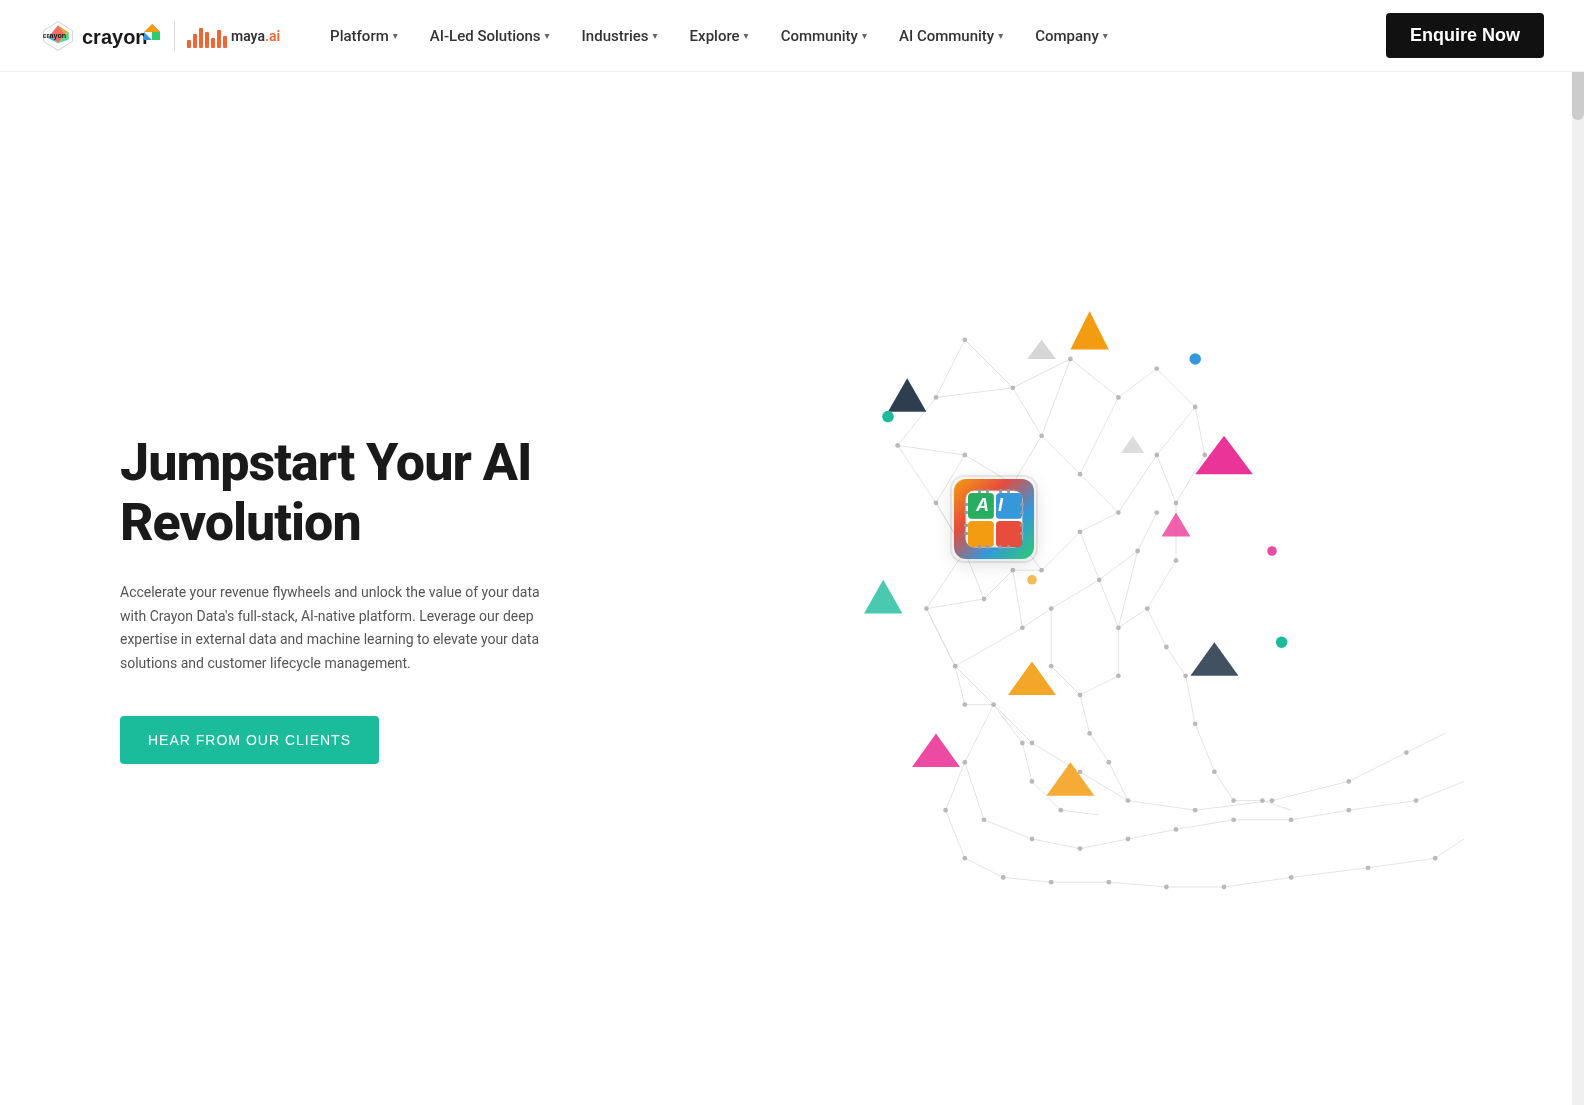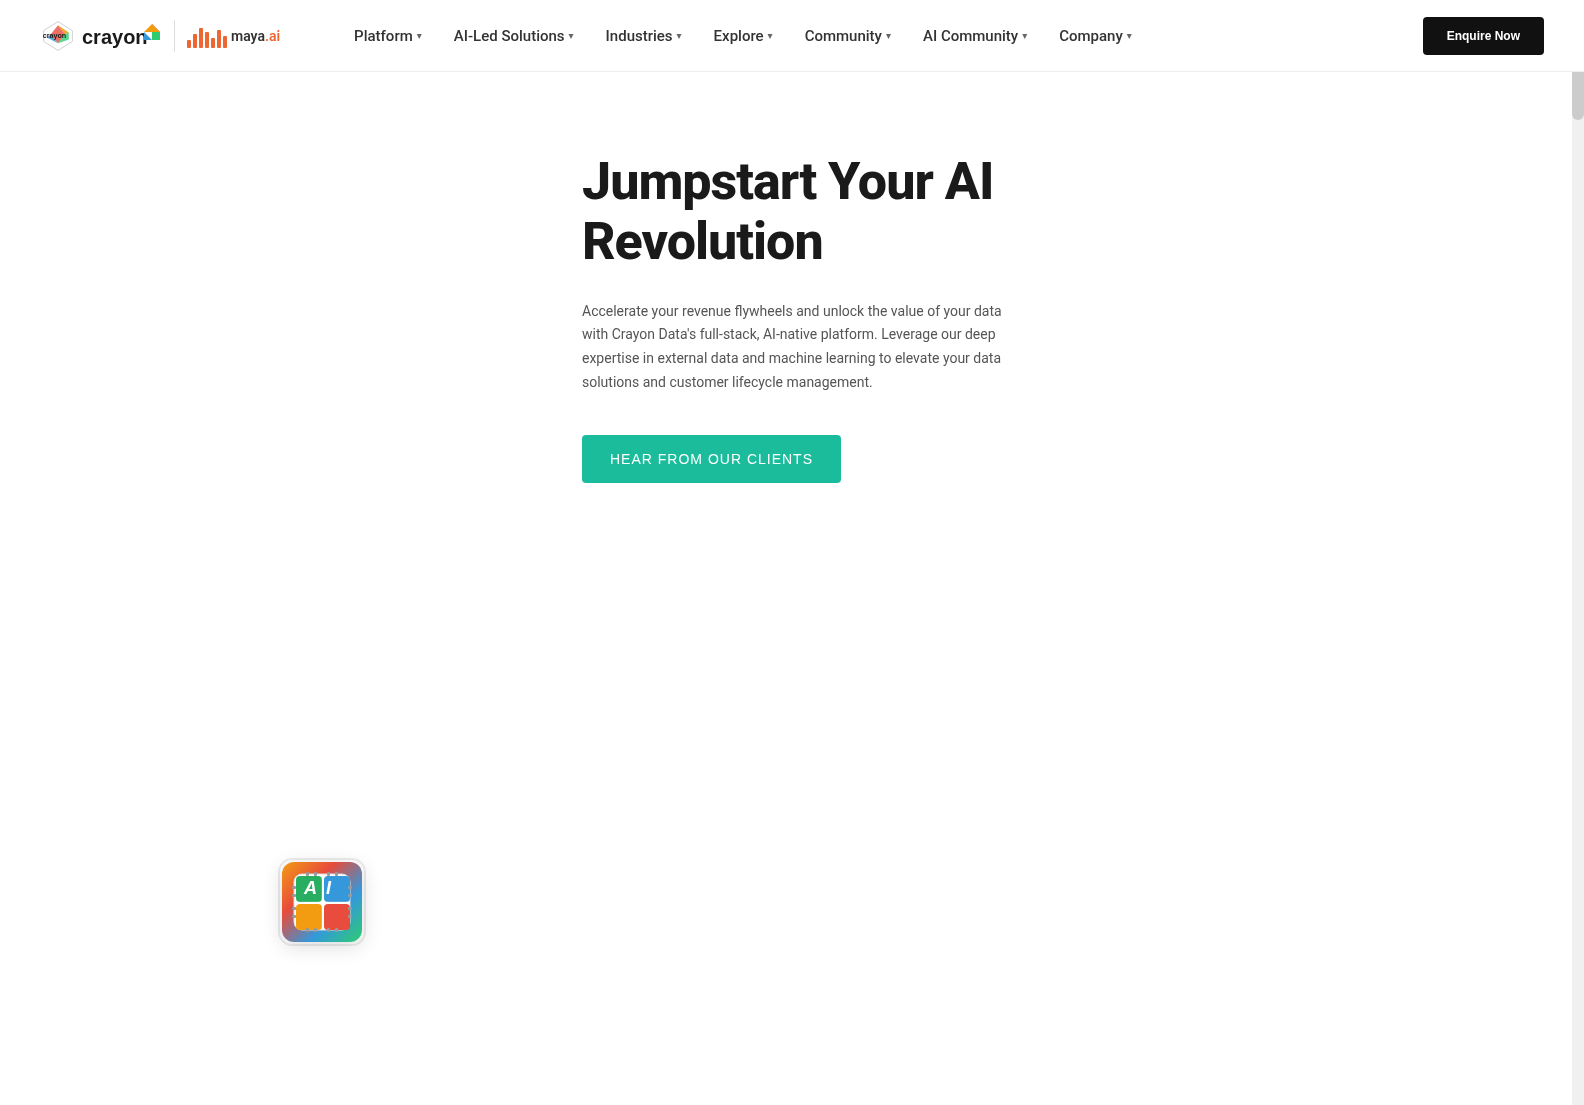--- a/index.html
+++ b/index.html
@@ -6,21 +6,21 @@
     body { font-family: -apple-system, BlinkMacSystemFont, 'Segoe UI', Roboto, sans-serif; background: #fff; width: 1584px; min-height: 1105px; overflow-x: hidden; }
 
     
     nav {
       display: flex; align-items: center;
       padding: 0 40px;
       height: 72px;
       border-bottom: 1px solid #eee;
       position: sticky; top: 0; background: #fff; z-index: 100;
     }
-    .nav-logo { display: flex; align-items: center; gap: 12px; margin-right: 60px; }
+    .nav-logo { display: flex; align-items: center; gap: 12px; margin-right: 36px; }
     .crayon-logo { display: flex; align-items: center; gap: 6px; }
     .crayon-icon { width: 36px; height: 36px; }
     .separator { width: 1px; height: 32px; background: #ddd; }
     .maya-logo { display: flex; align-items: center; gap: 4px; }
     .maya-bars { display: flex; align-items: flex-end; gap: 2px; height: 24px; }
     .maya-bars span { background: #e63; display: block; width: 4px; border-radius: 1px; }
     .maya-text { font-size: 14px; font-weight: 600; color: #333; }
     .maya-text em { color: #e63; font-style: normal; }
 
     .nav-links { display: flex; align-items: center; gap: 4px; flex: 1; }
@@ -28,21 +28,21 @@
       display: flex; align-items: center; gap: 4px;
       padding: 8px 14px; cursor: pointer;
       font-size: 15px; color: #333; font-weight: 500;
       border-radius: 4px; white-space: nowrap;
     }
     .nav-chevron { font-size: 10px; color: #666; }
 
     .nav-cta {
       background: #111; color: #fff;
       border: none; padding: 12px 24px;
-      font-size: 12px; font-weight: 600;
+      font-size: 18px; font-weight: 600;
       border-radius: 4px; cursor: pointer;
       white-space: nowrap;
     }
 
     
     .scrollbar {
       position: fixed; right: 0; top: 0; bottom: 0;
       width: 12px; background: #f0f0f0;
     }
     .scrollbar-thumb {
@@ -50,21 +50,20 @@
       background: #ccc; border-radius: 6px;
     }
 
     
     .hero {
       display: flex; align-items: center;
       padding: 80px 120px 60px 120px;
       min-height: calc(1105px - 72px);
       position: relative;
       overflow: hidden;
-      flex-direction: column;
     }
 
     .hero-left {
       flex: 0 0 480px;
       z-index: 2;
     }
 
     .hero-title {
       font-size: 52px;
       font-weight: 800;

